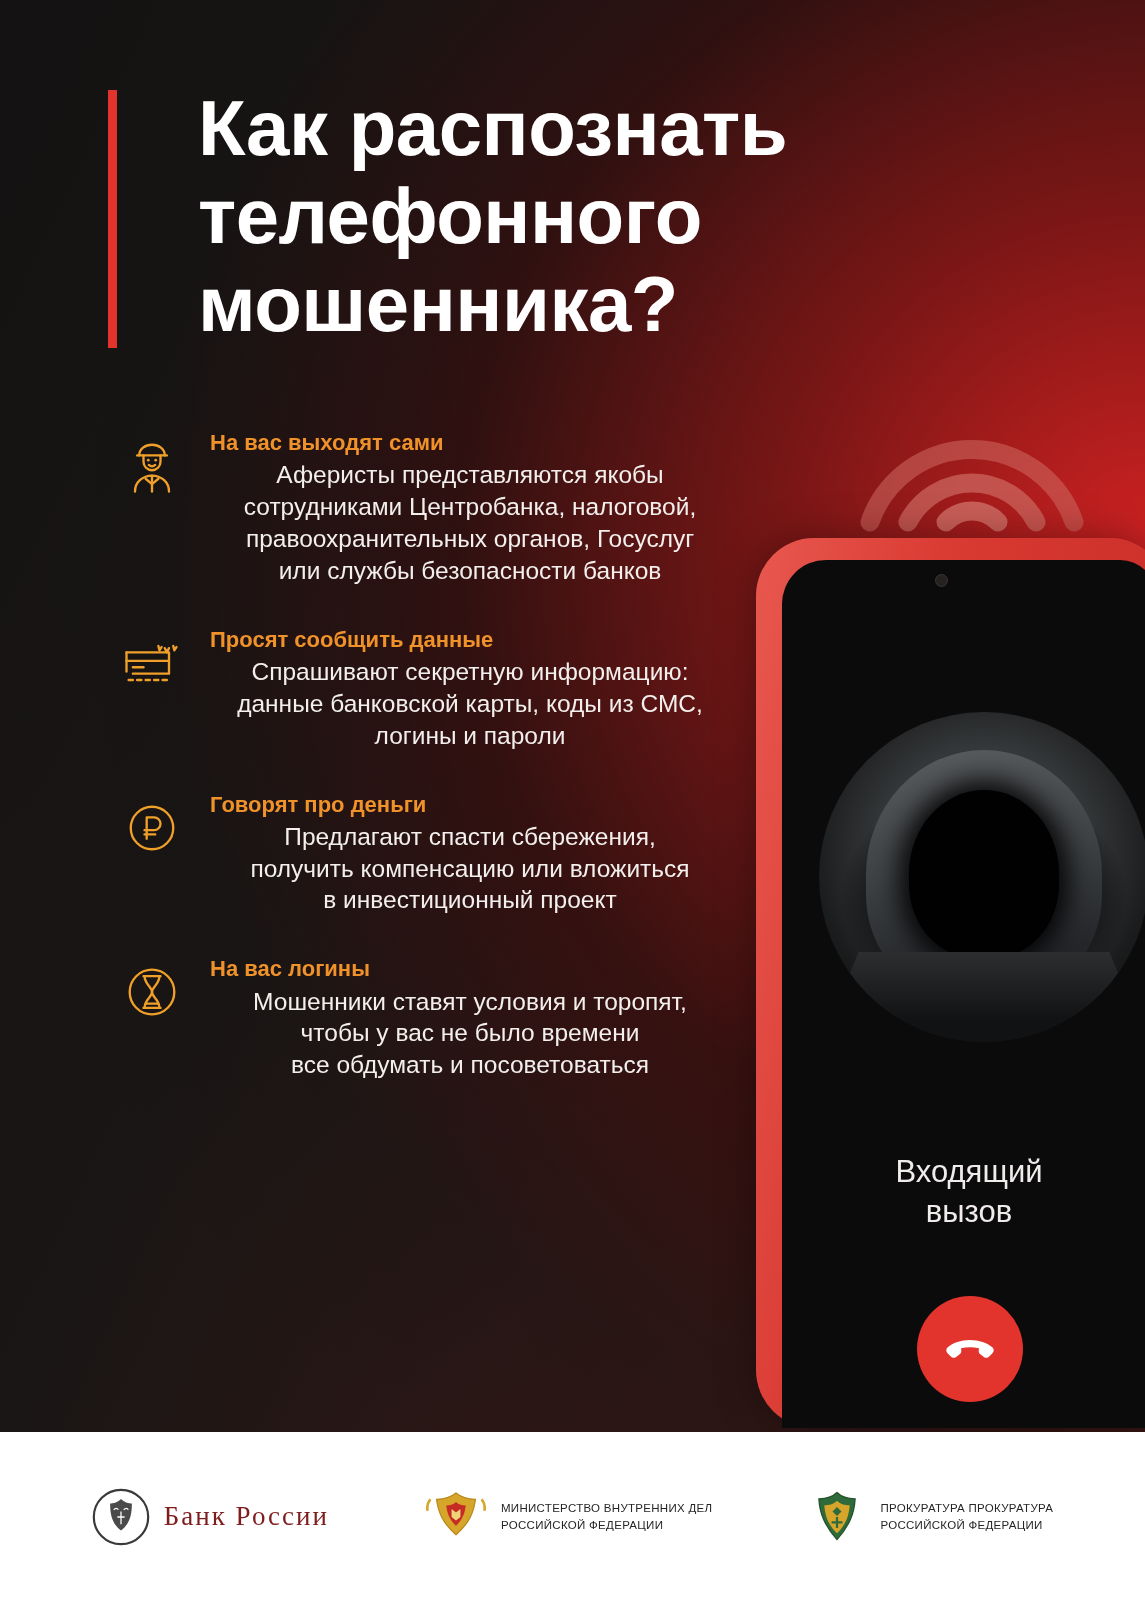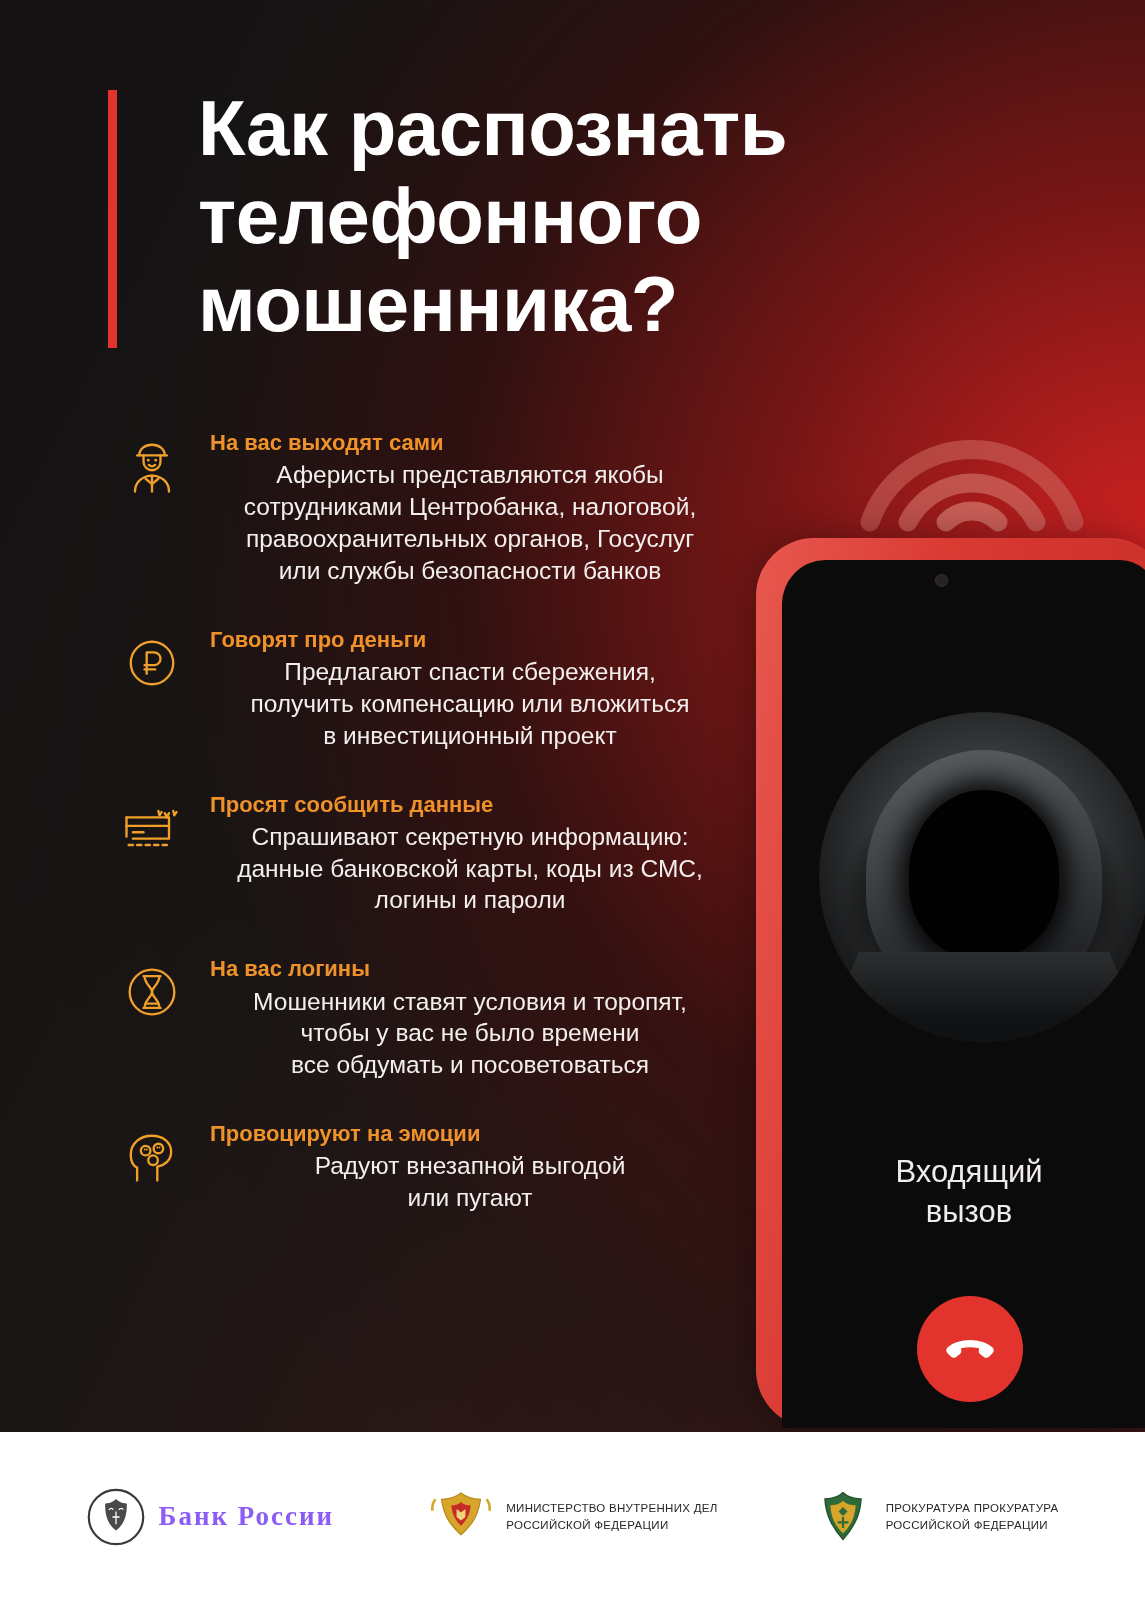--- a/index.html
+++ b/index.html
@@ -231,25 +231,24 @@
     justify-content: center;
     gap: 96px;
   }
   .logo {
     display: flex;
     align-items: center;
     gap: 14px;
   }
   .logo-mark { flex: 0 0 auto; display: block; }
   .cbr-name {
-    color: #8b5cf6;
+    color: #7f1d1d;
     font-size: 27px;
     letter-spacing: 2px;
     font-family: "Liberation Serif", serif;
-    font-weight: bold;
   }
   .logo-lines {
     display: flex;
     flex-direction: column;
     justify-content: center;
     gap: 2px;
   }
   .logo-lines span {
     color: #262626;
     font-size: 11.5px;
@@ -290,84 +289,67 @@
         <p class="tip-title">На вас выходят сами</p>
         <p class="tip-text">Аферисты представляются якобы
 сотрудниками Центробанка, налоговой,
 правоохранительных органов, Госуслуг
 или службы безопасности банков</p>
       </div>
 
       <div class="tip">
         <span class="tip-icon">
           <svg viewBox="0 0 64 64" fill="none" stroke="currentColor" stroke-width="2.2" stroke-linecap="round" stroke-linejoin="round">
-            <circle cx="32" cy="32" r="20"></circle>
-            <path d="M27 42V22h7a6 6 0 0 1 0 12h-9"></path>
-            <path d="M25 38h10"></path>
-          </svg>
-        </span>
-        <p class="tip-title">Говорят про деньги</p>
-        <p class="tip-text">Предлагают спасти сбережения,
-получить компенсацию или вложиться
-в инвестиционный проект</p>
-      </div>
-
-      <div class="tip">
-        <span class="tip-icon">
-          <svg viewBox="0 0 64 64" fill="none" stroke="currentColor" stroke-width="2.2" stroke-linecap="round" stroke-linejoin="round">
             <path d="M8 22h40v20H14"></path>
             <path d="M8 22v18"></path>
             <path d="M8 30h40"></path>
             <path d="M14 36h10"></path>
             <path d="M10 48h36" stroke-dasharray="4 4"></path>
             <path d="M44 18l2 4 2-4"></path>
             <path d="M52 16l1 4 2-3"></path>
             <path d="M38 16l1 4 2-3"></path>
           </svg>
         </span>
         <p class="tip-title">Просят сообщить данные</p>
         <p class="tip-text">Спрашивают секретную информацию:
 данные банковской карты, коды из СМС,
 логины и пароли</p>
+      </div>
+
+      <div class="tip">
+        <span class="tip-icon">
+          <svg viewBox="0 0 64 64" fill="none" stroke="currentColor" stroke-width="2.2" stroke-linecap="round" stroke-linejoin="round">
+            <circle cx="32" cy="32" r="20"></circle>
+            <path d="M27 42V22h7a6 6 0 0 1 0 12h-9"></path>
+            <path d="M25 38h10"></path>
+          </svg>
+        </span>
+        <p class="tip-title">Говорят про деньги</p>
+        <p class="tip-text">Предлагают спасти сбережения,
+получить компенсацию или вложиться
+в инвестиционный проект</p>
       </div>
 
       <div class="tip">
         <span class="tip-icon">
           <svg viewBox="0 0 64 64" fill="none" stroke="currentColor" stroke-width="2.2" stroke-linecap="round" stroke-linejoin="round">
             <circle cx="32" cy="32" r="21"></circle>
             <path d="M24 17h16"></path>
             <path d="M24 47h16"></path>
             <path d="M25 17c0 8 7 10 7 15s-7 7-7 15"></path>
             <path d="M39 17c0 8-7 10-7 15s7 7 7 15"></path>
             <path d="M27 43h10"></path>
           </svg>
         </span>
         <p class="tip-title">На вас логины</p>
         <p class="tip-text">Мошенники ставят условия и торопят,
 чтобы у вас не было времени
 все обдумать и посоветоваться</p>
       </div>
 
-      <div class="tip">
-        <span class="tip-icon">
-          <svg viewBox="0 0 64 64" fill="none" stroke="currentColor" stroke-width="2.2" stroke-linecap="round" stroke-linejoin="round">
-            <path d="M18 54V42c-4-2-6-7-6-12 0-11 9-18 20-18 10 0 18 6 18 15 0 8-6 13-13 14v13"></path>
-            <circle cx="26" cy="26" r="4.5"></circle>
-            <circle cx="38" cy="24" r="4.5"></circle>
-            <circle cx="33" cy="35" r="4.5"></circle>
-            <circle cx="25.2" cy="25" r="0.9" fill="currentColor" stroke="none"></circle>
-            <circle cx="27.2" cy="25" r="0.9" fill="currentColor" stroke="none"></circle>
-            <circle cx="37" cy="23" r="0.9" fill="currentColor" stroke="none"></circle>
-            <circle cx="39" cy="23" r="0.9" fill="currentColor" stroke="none"></circle>
-          </svg>
-        </span>
-        <p class="tip-title">Провоцируют на эмоции</p>
-        <p class="tip-text">Радуют внезапной выгодой
-или пугают</p>
-      </div>
 
     </div>
 
     <div class="phone-wrap">
       <div class="wifi">
         <svg viewBox="0 0 240 120" fill="none" stroke="#cf6a62" stroke-linecap="round">
           <path d="M18 104a108 108 0 0 1 204 0" stroke-width="19" opacity="0.55"></path>
           <path d="M56 104a72 72 0 0 1 128 0" stroke-width="19" opacity="0.7"></path>
           <path d="M94 104a36 36 0 0 1 52 0" stroke-width="19" opacity="0.85"></path>
         </svg>

